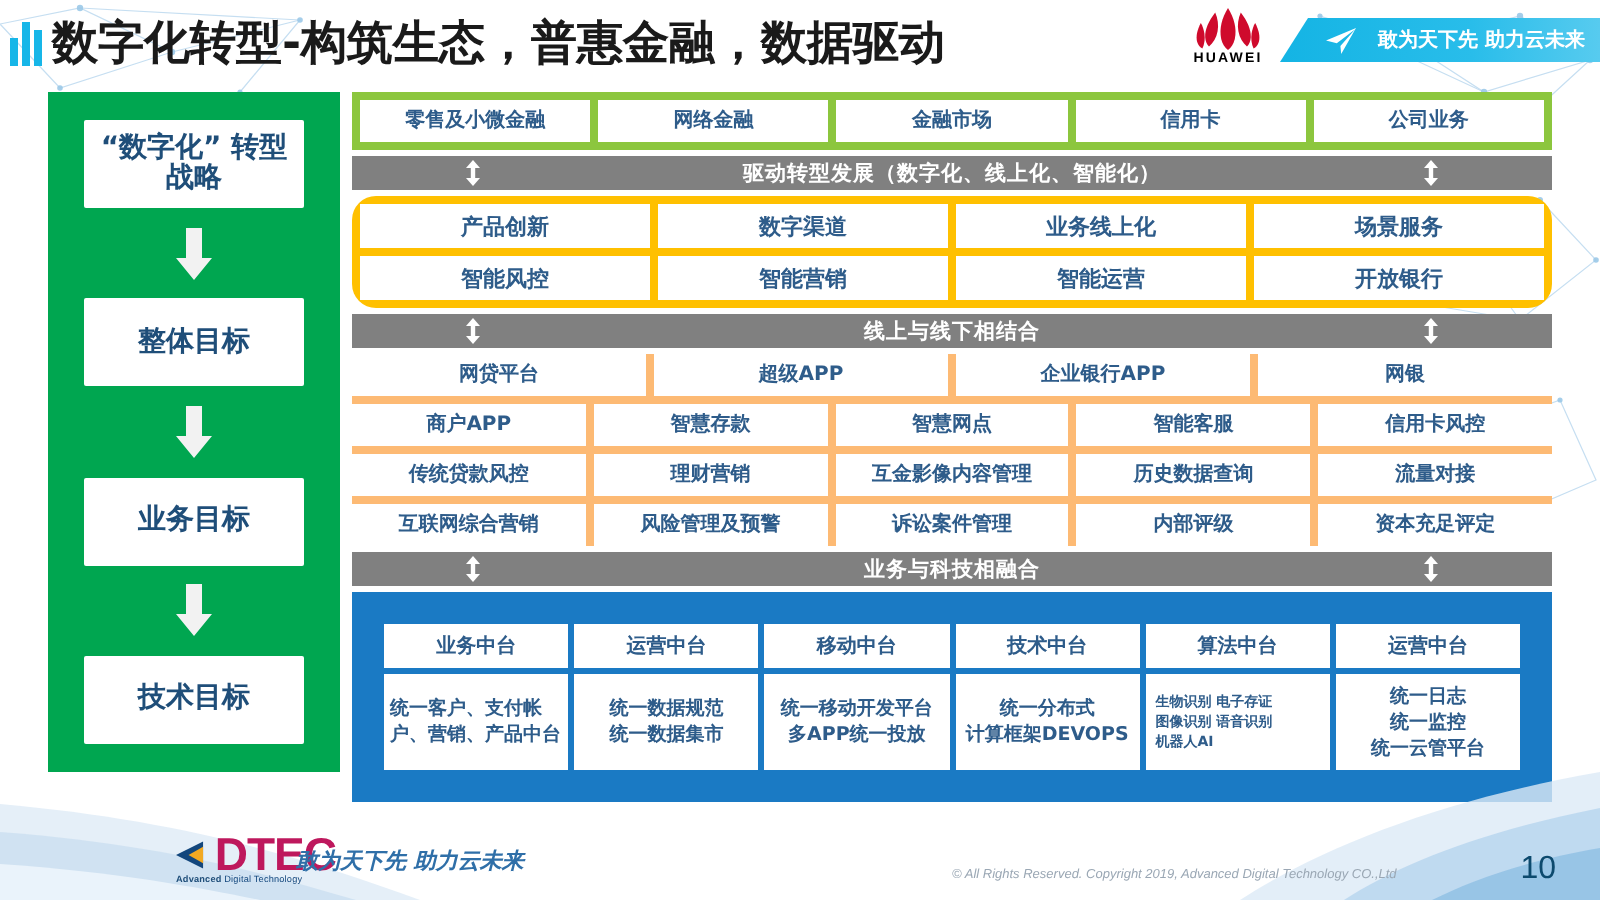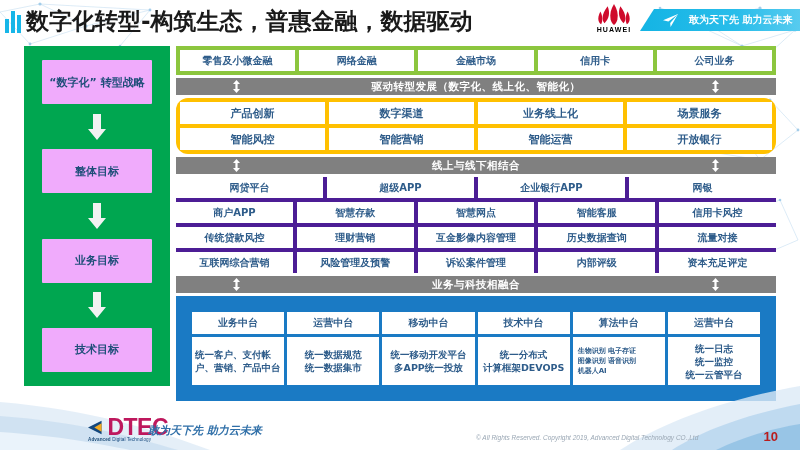--- a/index.html
+++ b/index.html
@@ -43,35 +43,35 @@
   }
 
   
   .left-col{
     position:absolute;left:24px;top:46px;width:146px;height:340px;
     background:#00a650;display:flex;flex-direction:column;
     align-items:center;justify-content:space-between;
     padding:14px 0 14px 0;box-sizing:border-box;
   }
   .lbox{
-    width:110px;background:#f0abfc;border-radius:1px;
+    width:110px;background:#ffffff;border-radius:1px;
     display:flex;align-items:center;justify-content:center;text-align:center;
-    color:#1f4e79;font-size:11px;font-weight:bold;line-height:15px;
+    color:#1f4e79;font-size:14px;font-weight:bold;line-height:15px;
     font-family:"DejaVu Sans","Liberation Sans",sans-serif;
     padding:6px 2px;box-sizing:border-box;min-height:44px;
   }
   .ldown{width:20px;height:26px;flex:0 0 auto;}
 
   
   .right-col{position:absolute;left:176px;top:46px;width:600px;}
 
   .band{width:600px;box-sizing:border-box;}
   .band.green{background:#8cc63e;padding:4px;}
   .band.orange{background:#ffc000;padding:4px;border-radius:12px;}
-  .band.cyan{background:#4c1d95;padding:0;}
+  .band.cyan{background:#fdba74;padding:0;}
   .band.navy{background:#1a7ac4;padding:16px;}
 
   .row{display:flex;gap:4px;}
   .row + .row{margin-top:4px;}
   .cell{
     flex:1;background:#ffffff;display:flex;align-items:center;justify-content:center;
     text-align:center;color:#2e5c8a;font-size:10px;font-weight:bold;
     font-family:"DejaVu Sans","Liberation Sans",sans-serif;
     padding:4px 2px;box-sizing:border-box;min-height:19px;line-height:13px;
   }
@@ -126,22 +126,22 @@
   .foot-slogan{
     position:absolute;left:148px;bottom:12px;font-size:11px;color:#2f6fa8;
     font-style:italic;font-weight:bold;white-space:nowrap;
     font-family:"DejaVu Sans","Liberation Sans",sans-serif;
   }
   .copyright{
     position:absolute;left:476px;bottom:9px;font-size:6.5px;color:#9aa7b4;
     font-style:italic;white-space:nowrap;font-family:"Liberation Sans",sans-serif;
   }
   .pagenum{
-    position:absolute;right:22px;bottom:6px;font-size:13px;color:#b91c1c;
-    font-weight:bold;font-family:"Liberation Sans",sans-serif;
+    position:absolute;right:22px;bottom:6px;font-size:16px;color:#0c4a6e;
+    font-weight:normal;font-family:"Liberation Sans",sans-serif;
   }
 </style>
 </head>
 <body>
 
 <div id="slide">
 
   <svg class="bg-net" viewBox="0 0 800 450">
     <g stroke="#bcd9ef" stroke-width="0.6" fill="none" opacity="0.85">
       <path d="M0 12 L40 4 L86 26 L30 44 Z"></path>

